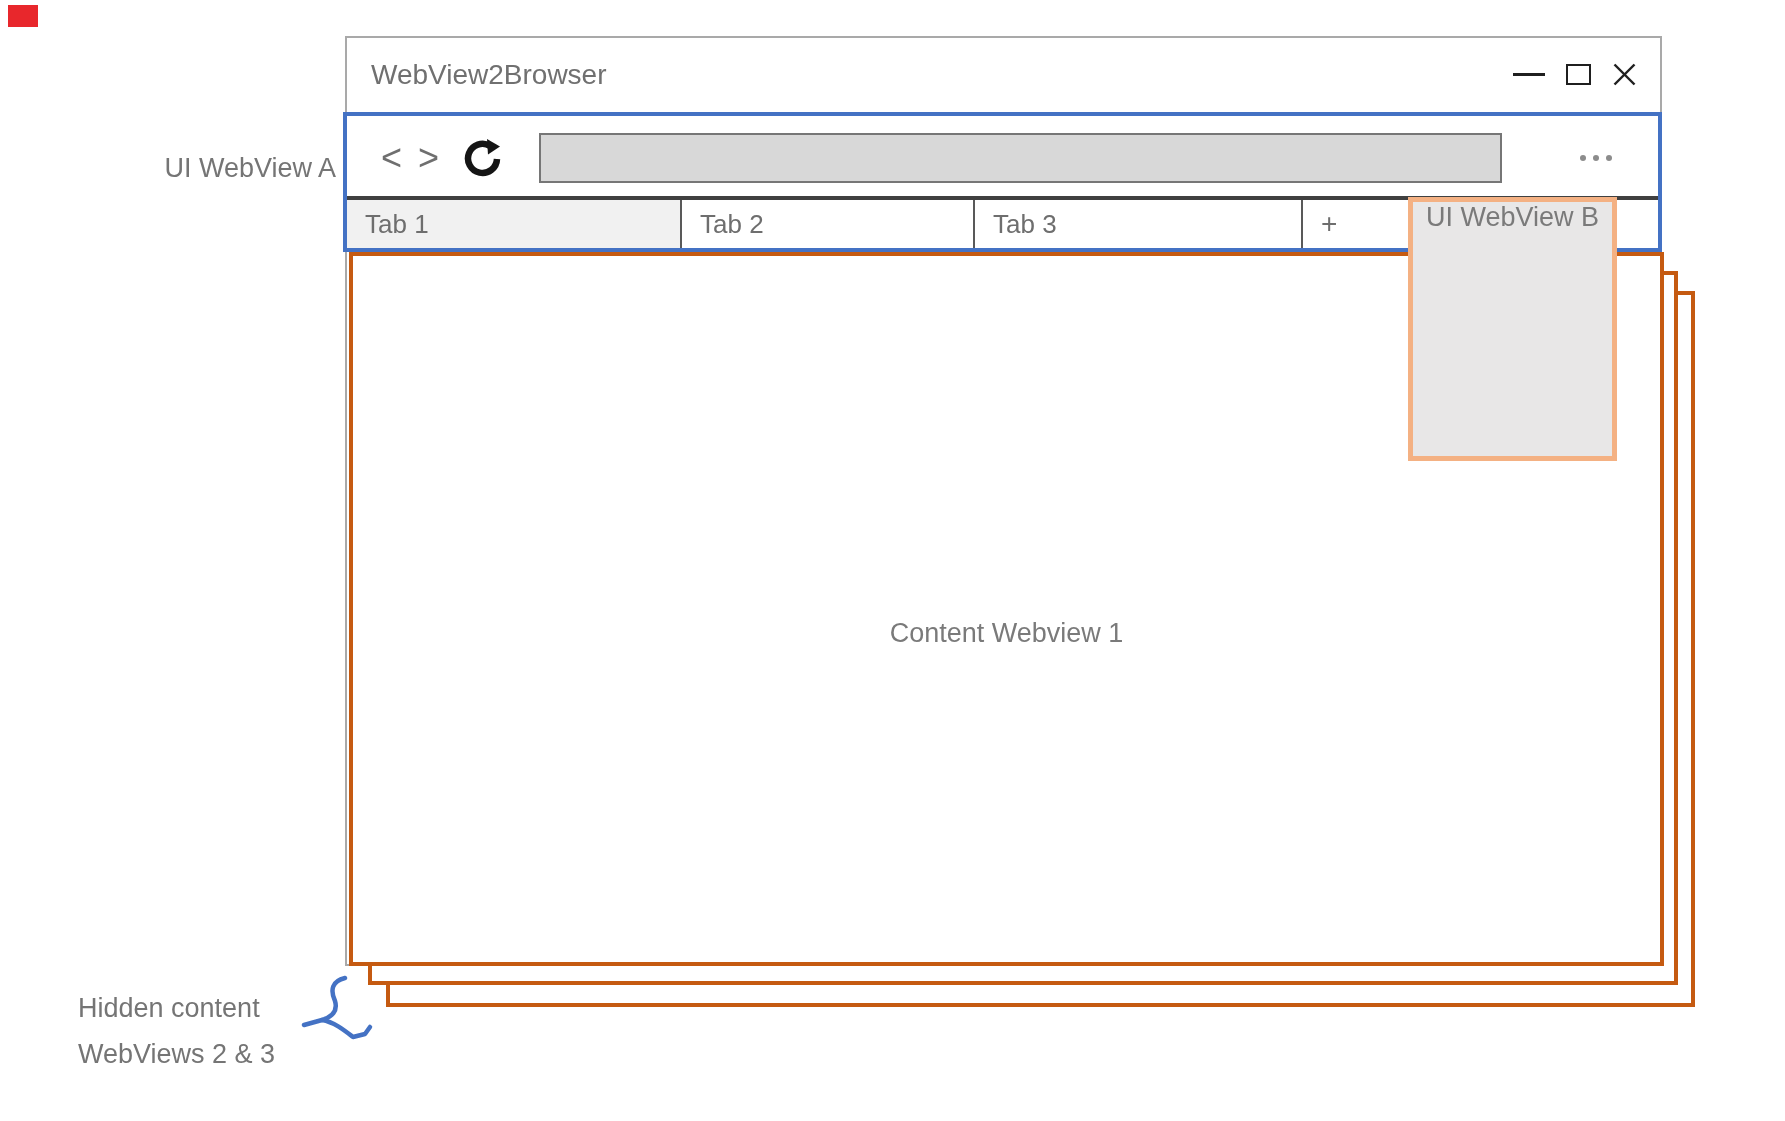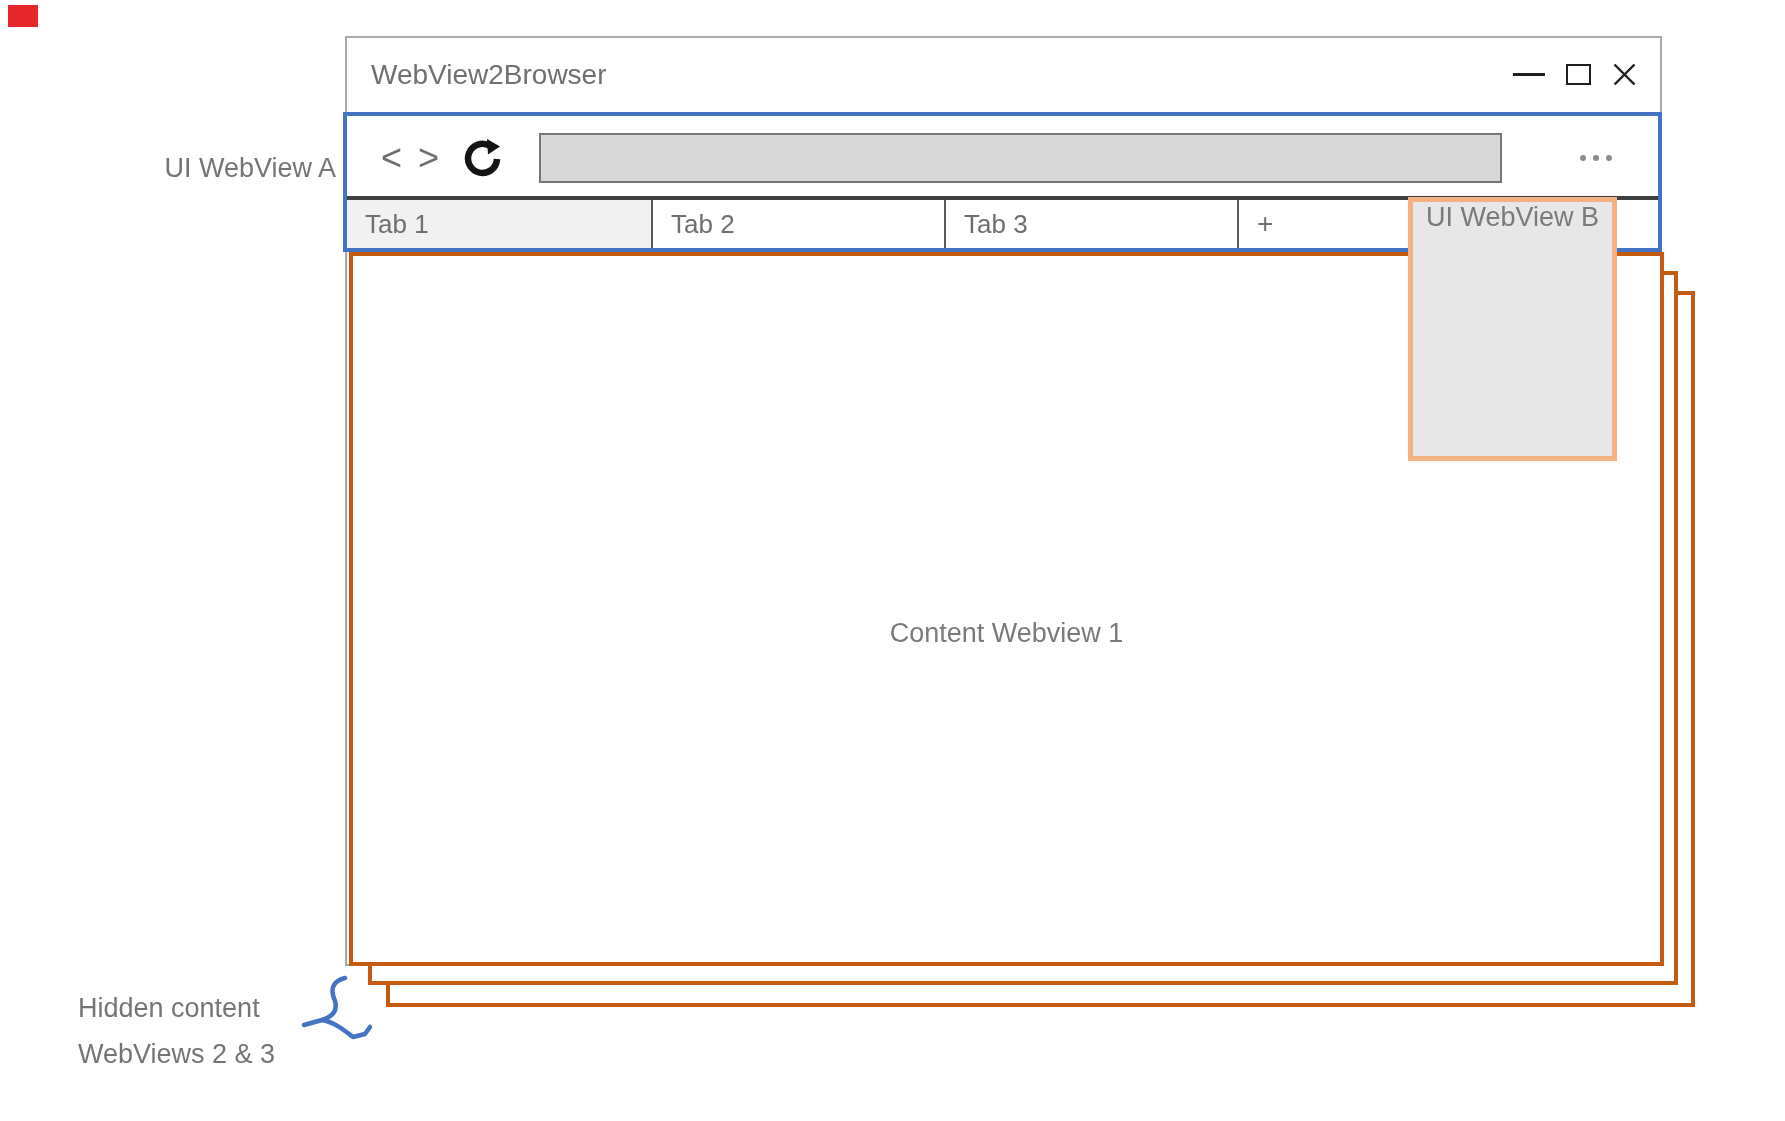--- a/index.html
+++ b/index.html
@@ -33,23 +33,23 @@
   #nav-back{margin-left:34px;}
   #nav-fwd{margin-left:16px;}
   #nav-refresh{margin-left:24px; width:38px; height:38px;}
   #address-bar{margin-left:38px; width:963px; height:50px; background:#D8D8D8; border:2px solid #767676; box-sizing:border-box;}
   #nav-menu{margin-left:auto; margin-right:46px; display:flex; gap:7px; align-items:center;}
   #nav-menu .dot{width:6px; height:6px; border-radius:50%; background:#8c8c8c;}
 
   #tab-row{position:absolute; left:0; top:80px; width:1311px; height:52px; border-top:4px solid #404040; display:flex;}
   .tab{height:48px; line-height:48px; font-size:26px; color:#6e6e6e; padding-left:18px; box-sizing:border-box; background:#fff; border-right:2px solid #595959;}
   .tab.active{background:#F1F1F1;}
-  #tab-1{width:306px;}
+  #tab-1{width:335px;}
   #tab-2{width:293px;}
-  #tab-3{width:293px;}
+  #tab-3{width:328px;}
   #tab-new{flex:1; border-right:none; font-size:28px;}
 
   
   #box1{left:349px; top:252px; width:1315px; height:714px; border:4px solid #C55A11; background:#fff; z-index:4; display:flex; align-items:center; justify-content:center;}
   #content-label{font-size:27px; color:#7a7a7a;margin-top:48px;}
 
   
   #bbox{left:1408px; top:197px; width:209px; height:264px; border:5px solid #F4B183; background:#E8E7E7; z-index:6; display:flex; align-items:flex-start; justify-content:center;}
   #bbox .diagram-label{color:#7a7a7a;}
 

